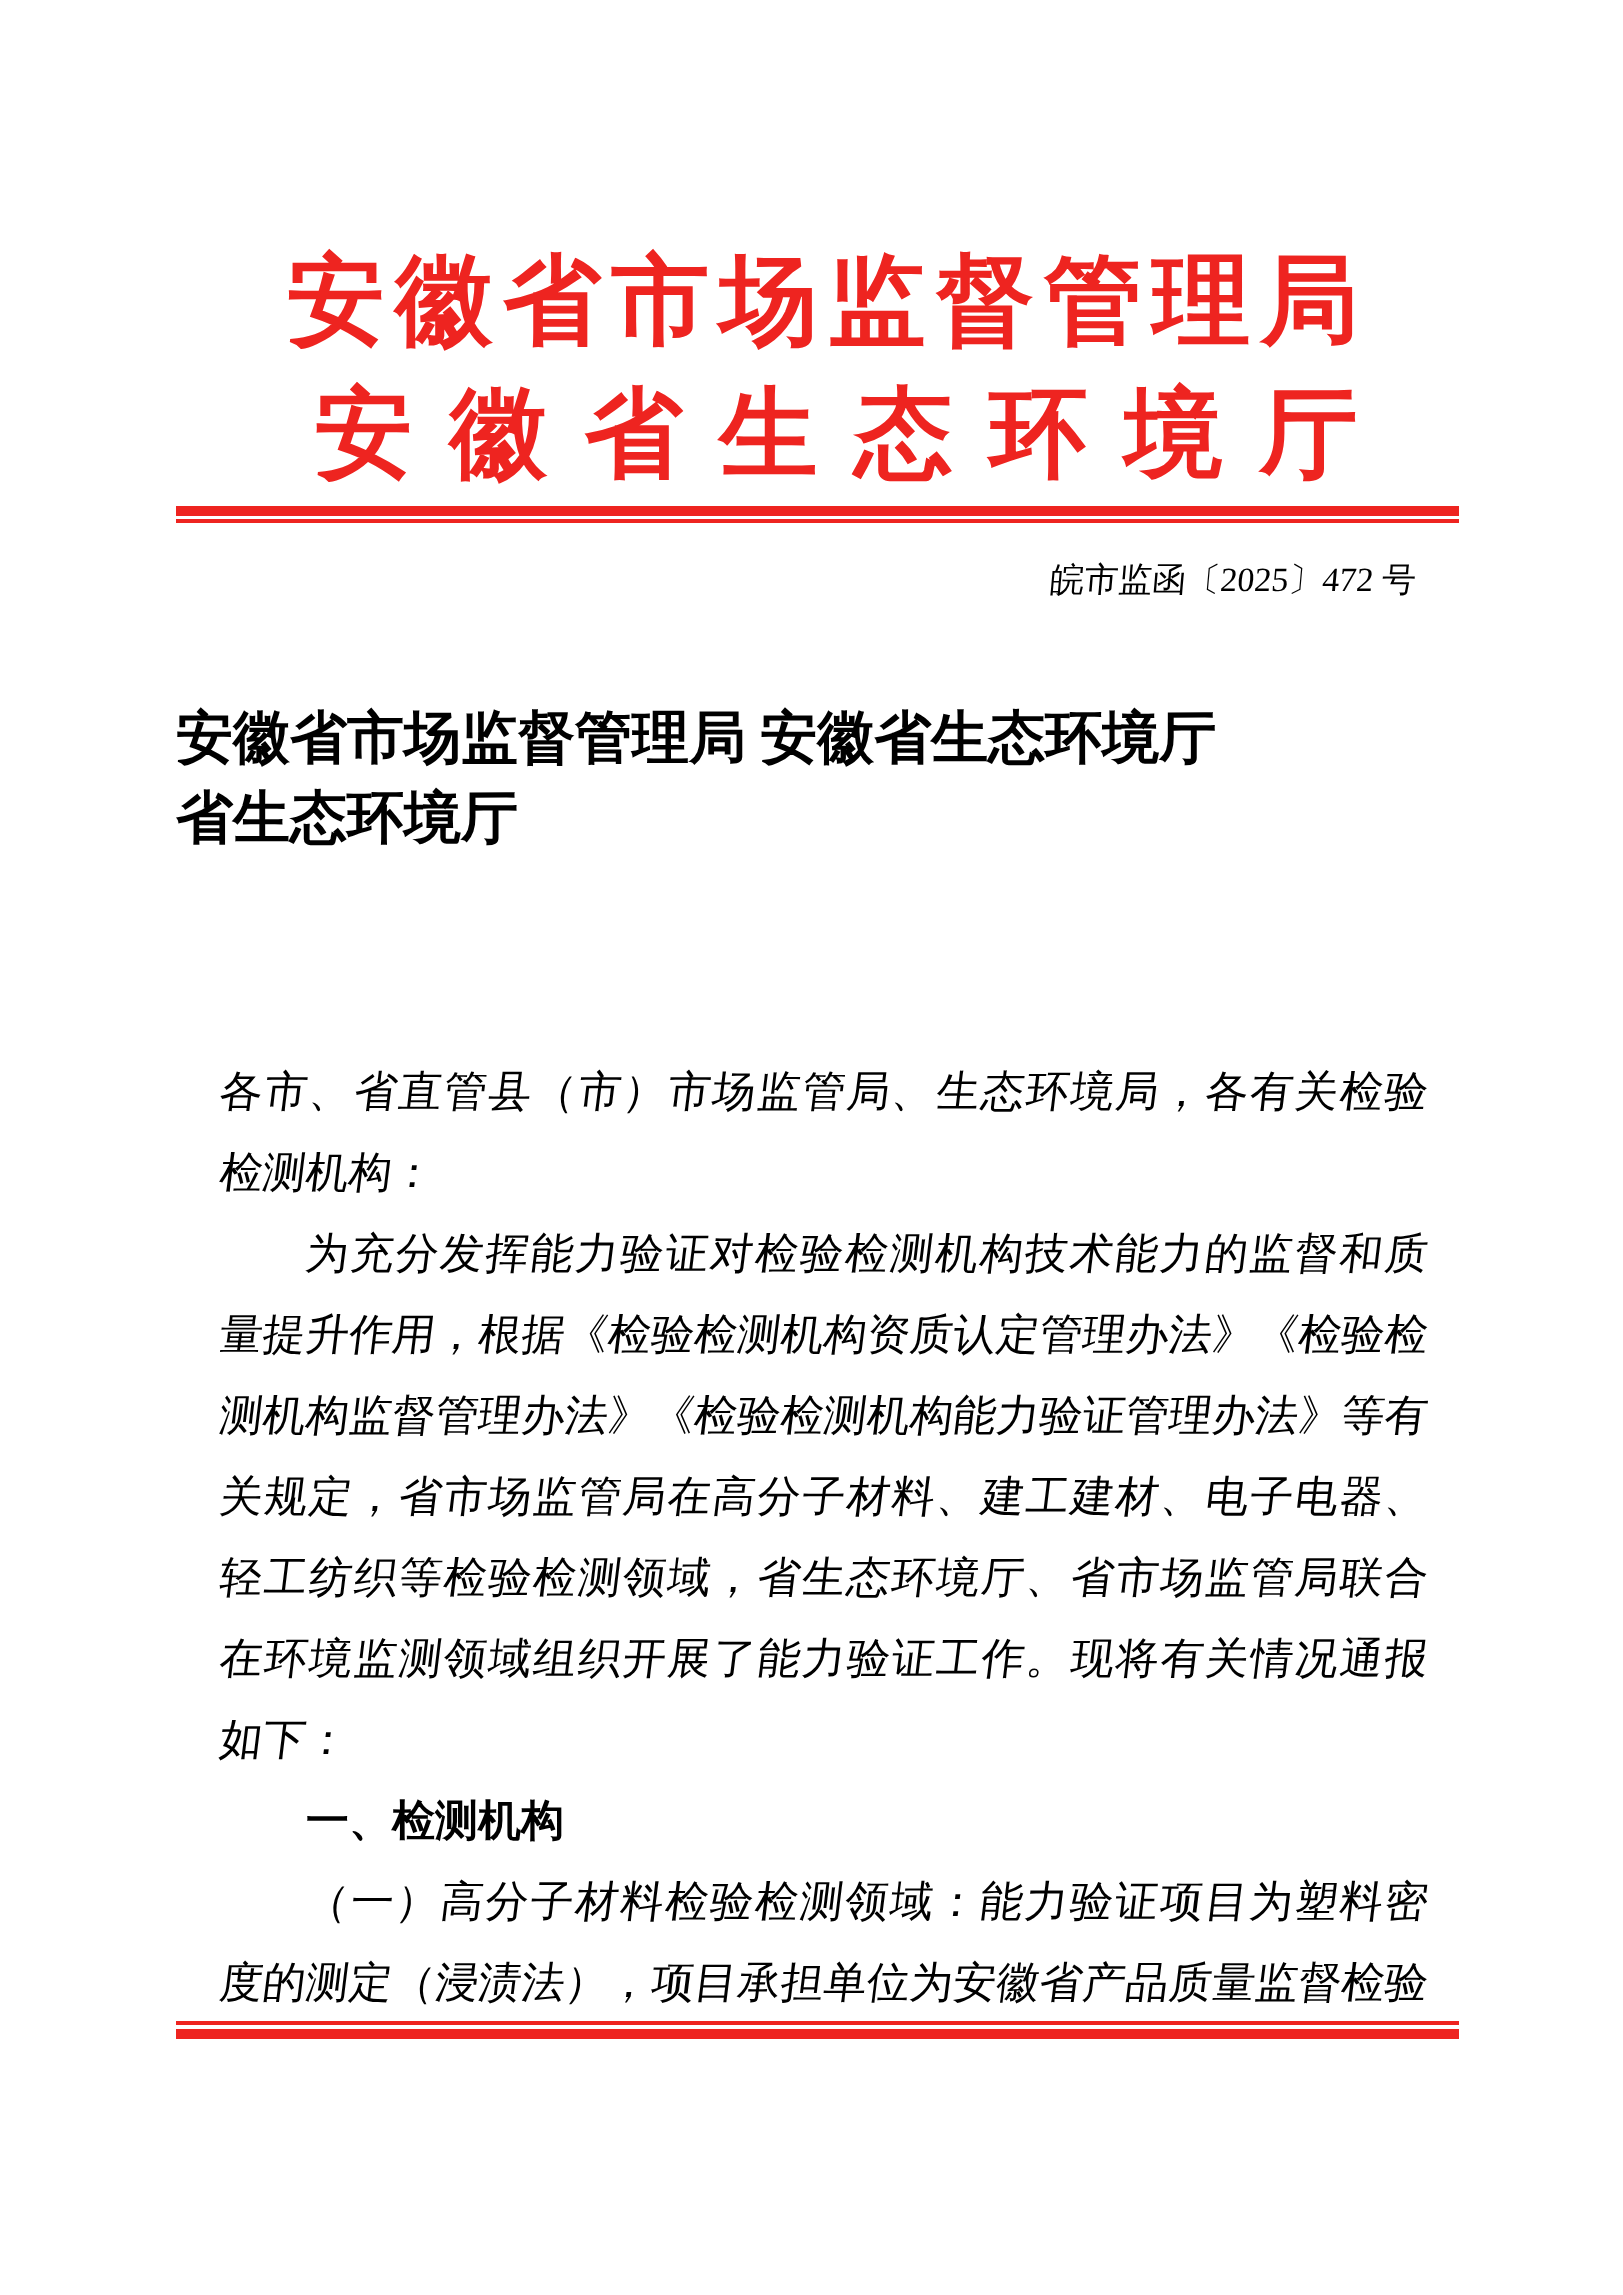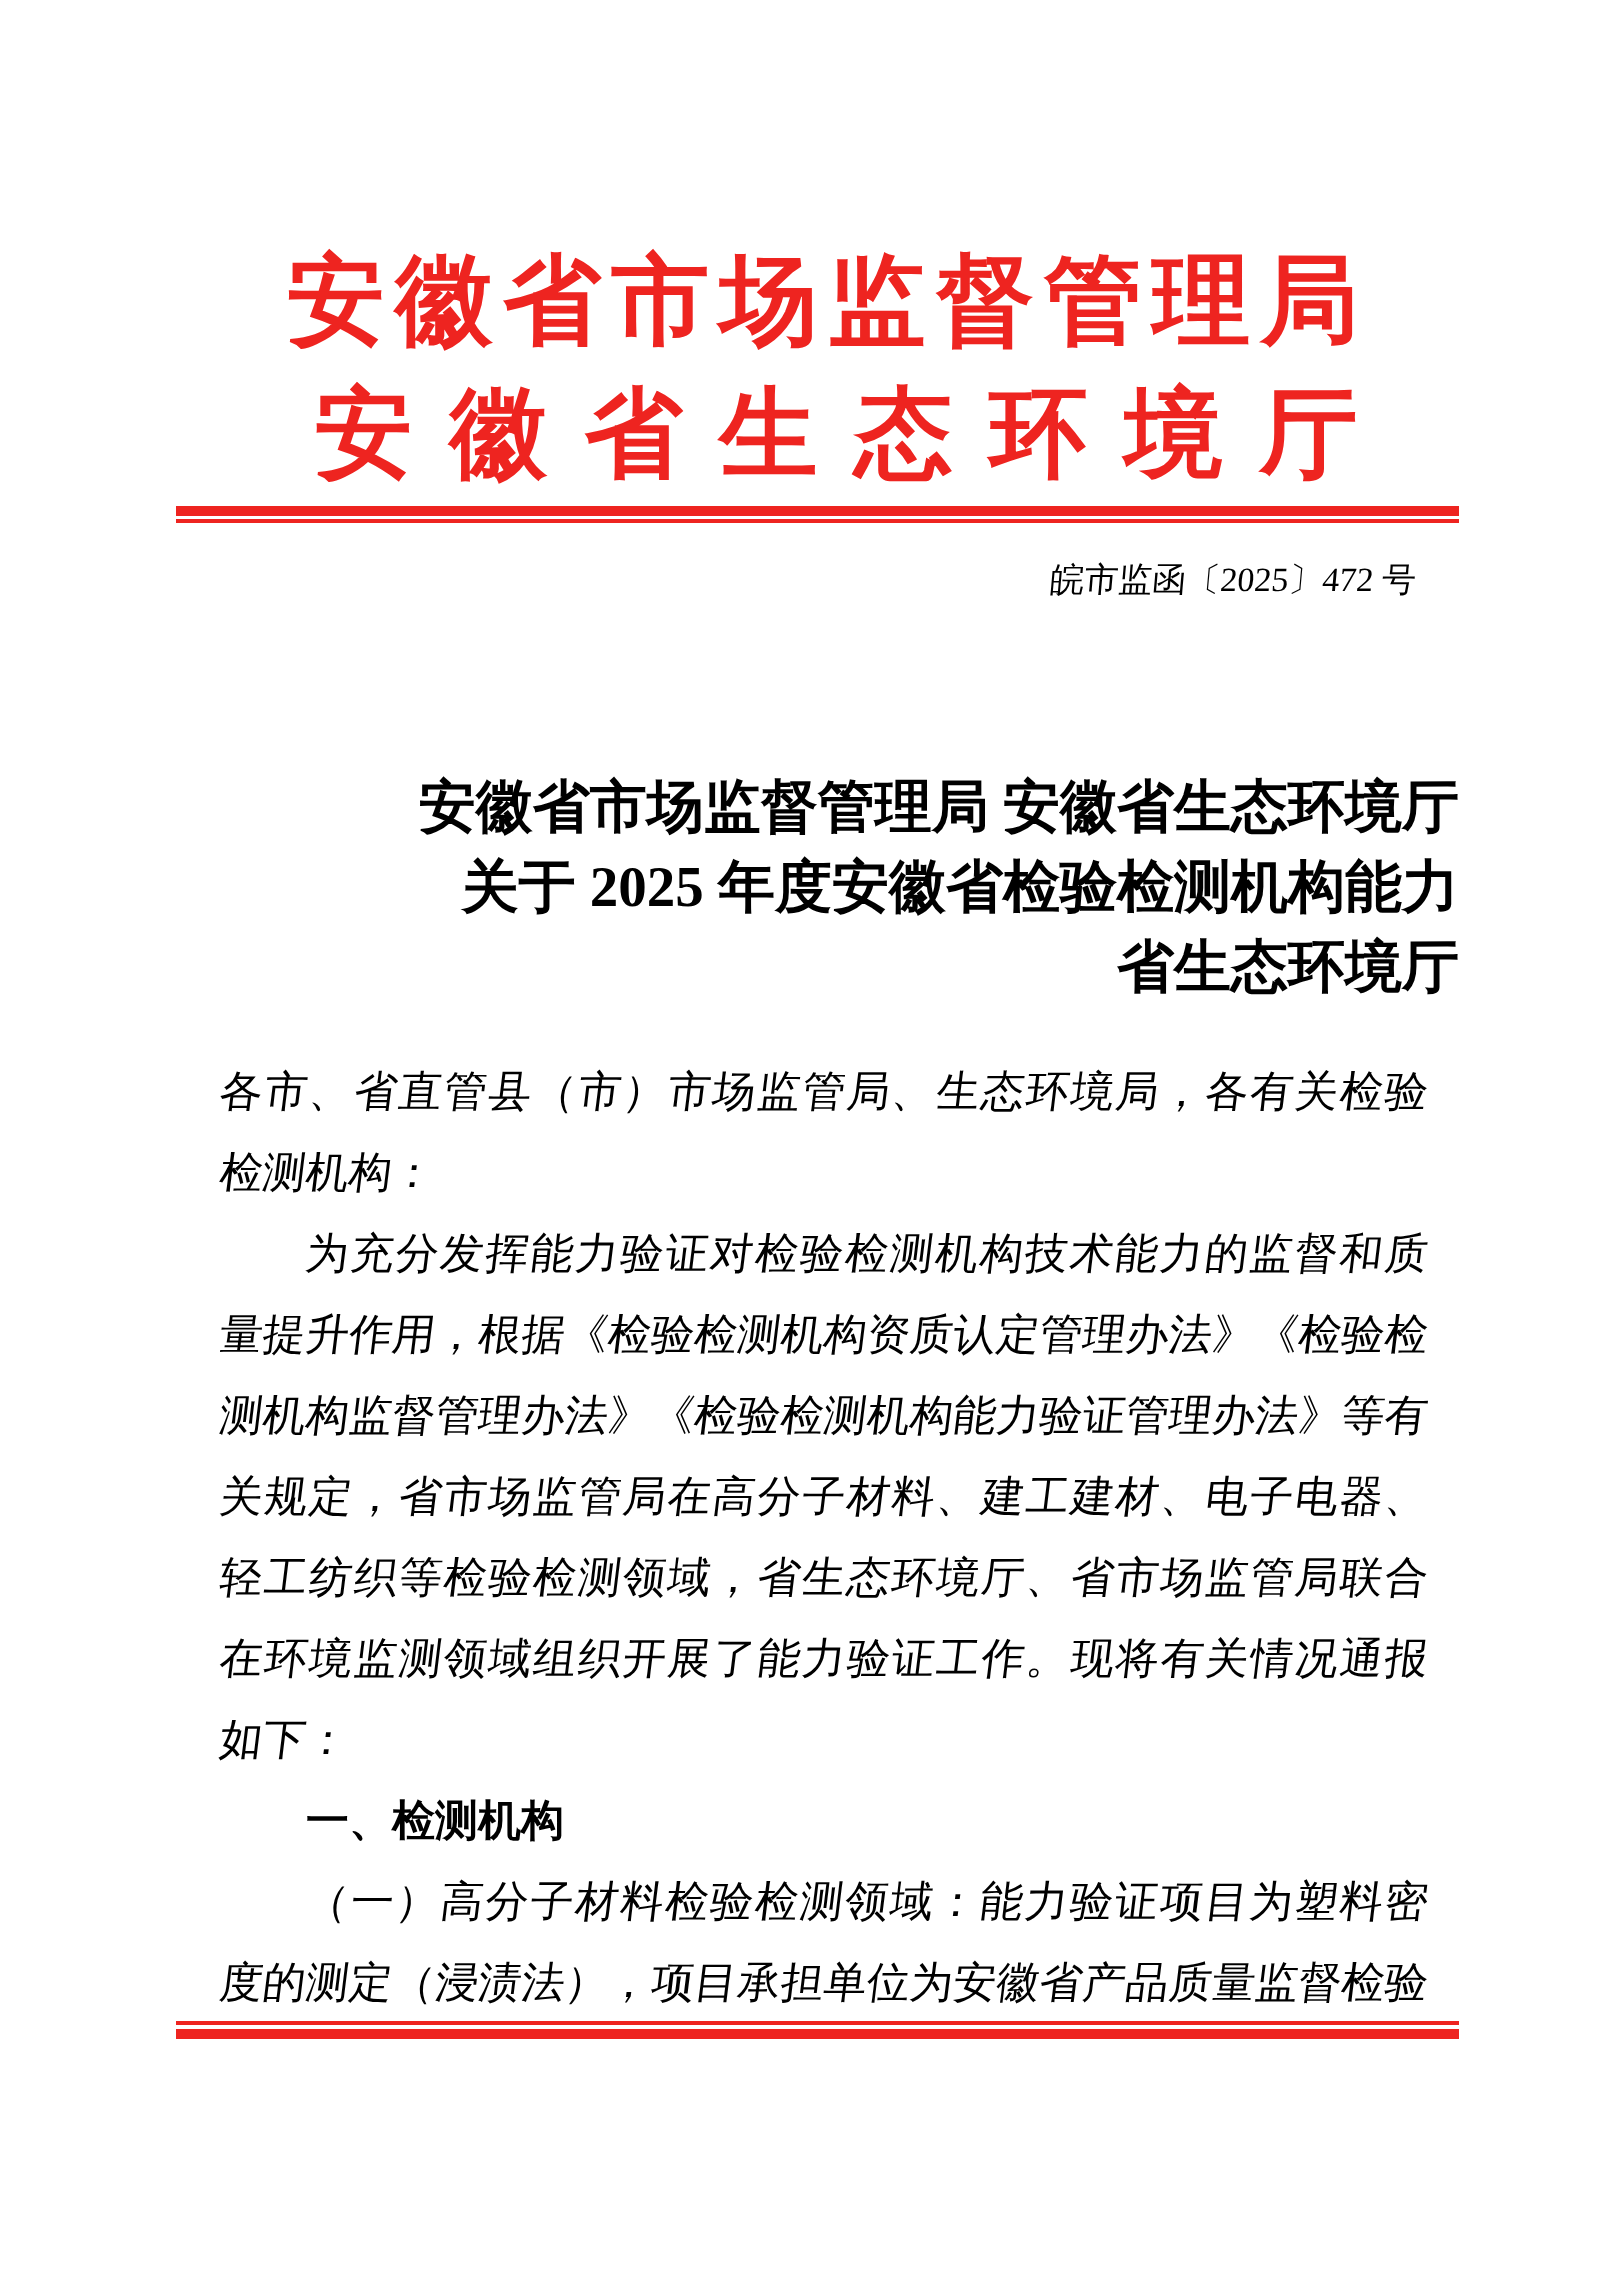--- a/index.html
+++ b/index.html
@@ -49,23 +49,23 @@
     font-size: 34px;
     line-height: 46px;
     transform: skewX(-5deg);
     white-space: nowrap;
   }
 
   
   .doc-title {
     position: absolute;
     left: 176px;
-    top: 767px;
+    top: 698px;
     width: 1283px;
-    text-align: right;
+    text-align: left;
     font-weight: 700;
     font-size: 57px;
     line-height: 80px;
     font-family: "Liberation Serif", "DejaVu Serif", serif;
   }
   .doc-title .t-line { white-space: nowrap; }
 
   
   .body-text {
     position: absolute;
@@ -101,21 +101,20 @@
   <div class="agency-line agency-2">安徽省生态环境厅</div>
   <div class="agency-line agency-1">安徽省市场监督管理局</div>
 
   <div class="rule rule-top-thick"></div>
   <div class="rule rule-top-thin"></div>
 
   <div class="doc-number">皖市监函〔2025〕472 号</div>
 
   <div class="doc-title">
     <div class="t-line">安徽省市场监督管理局 安徽省生态环境厅</div>
-    <div class="t-line">关于 2025 年度安徽省检验检测机构能力</div>
     <div class="t-line">省生态环境厅</div>
   </div>
 
   <div class="body-text">
     <div class="bl j">各市、省直管县（市）市场监管局、生态环境局，各有关检验</div>
     <div class="bl">检测机构：</div>
     <div class="bl j in">为充分发挥能力验证对检验检测机构技术能力的监督和质</div>
     <div class="bl j">量提升作用，根据《检验检测机构资质认定管理办法》《检验检</div>
     <div class="bl j">测机构监督管理办法》《检验检测机构能力验证管理办法》等有</div>
     <div class="bl j">关规定，省市场监管局在高分子材料、建工建材、电子电器、</div>

